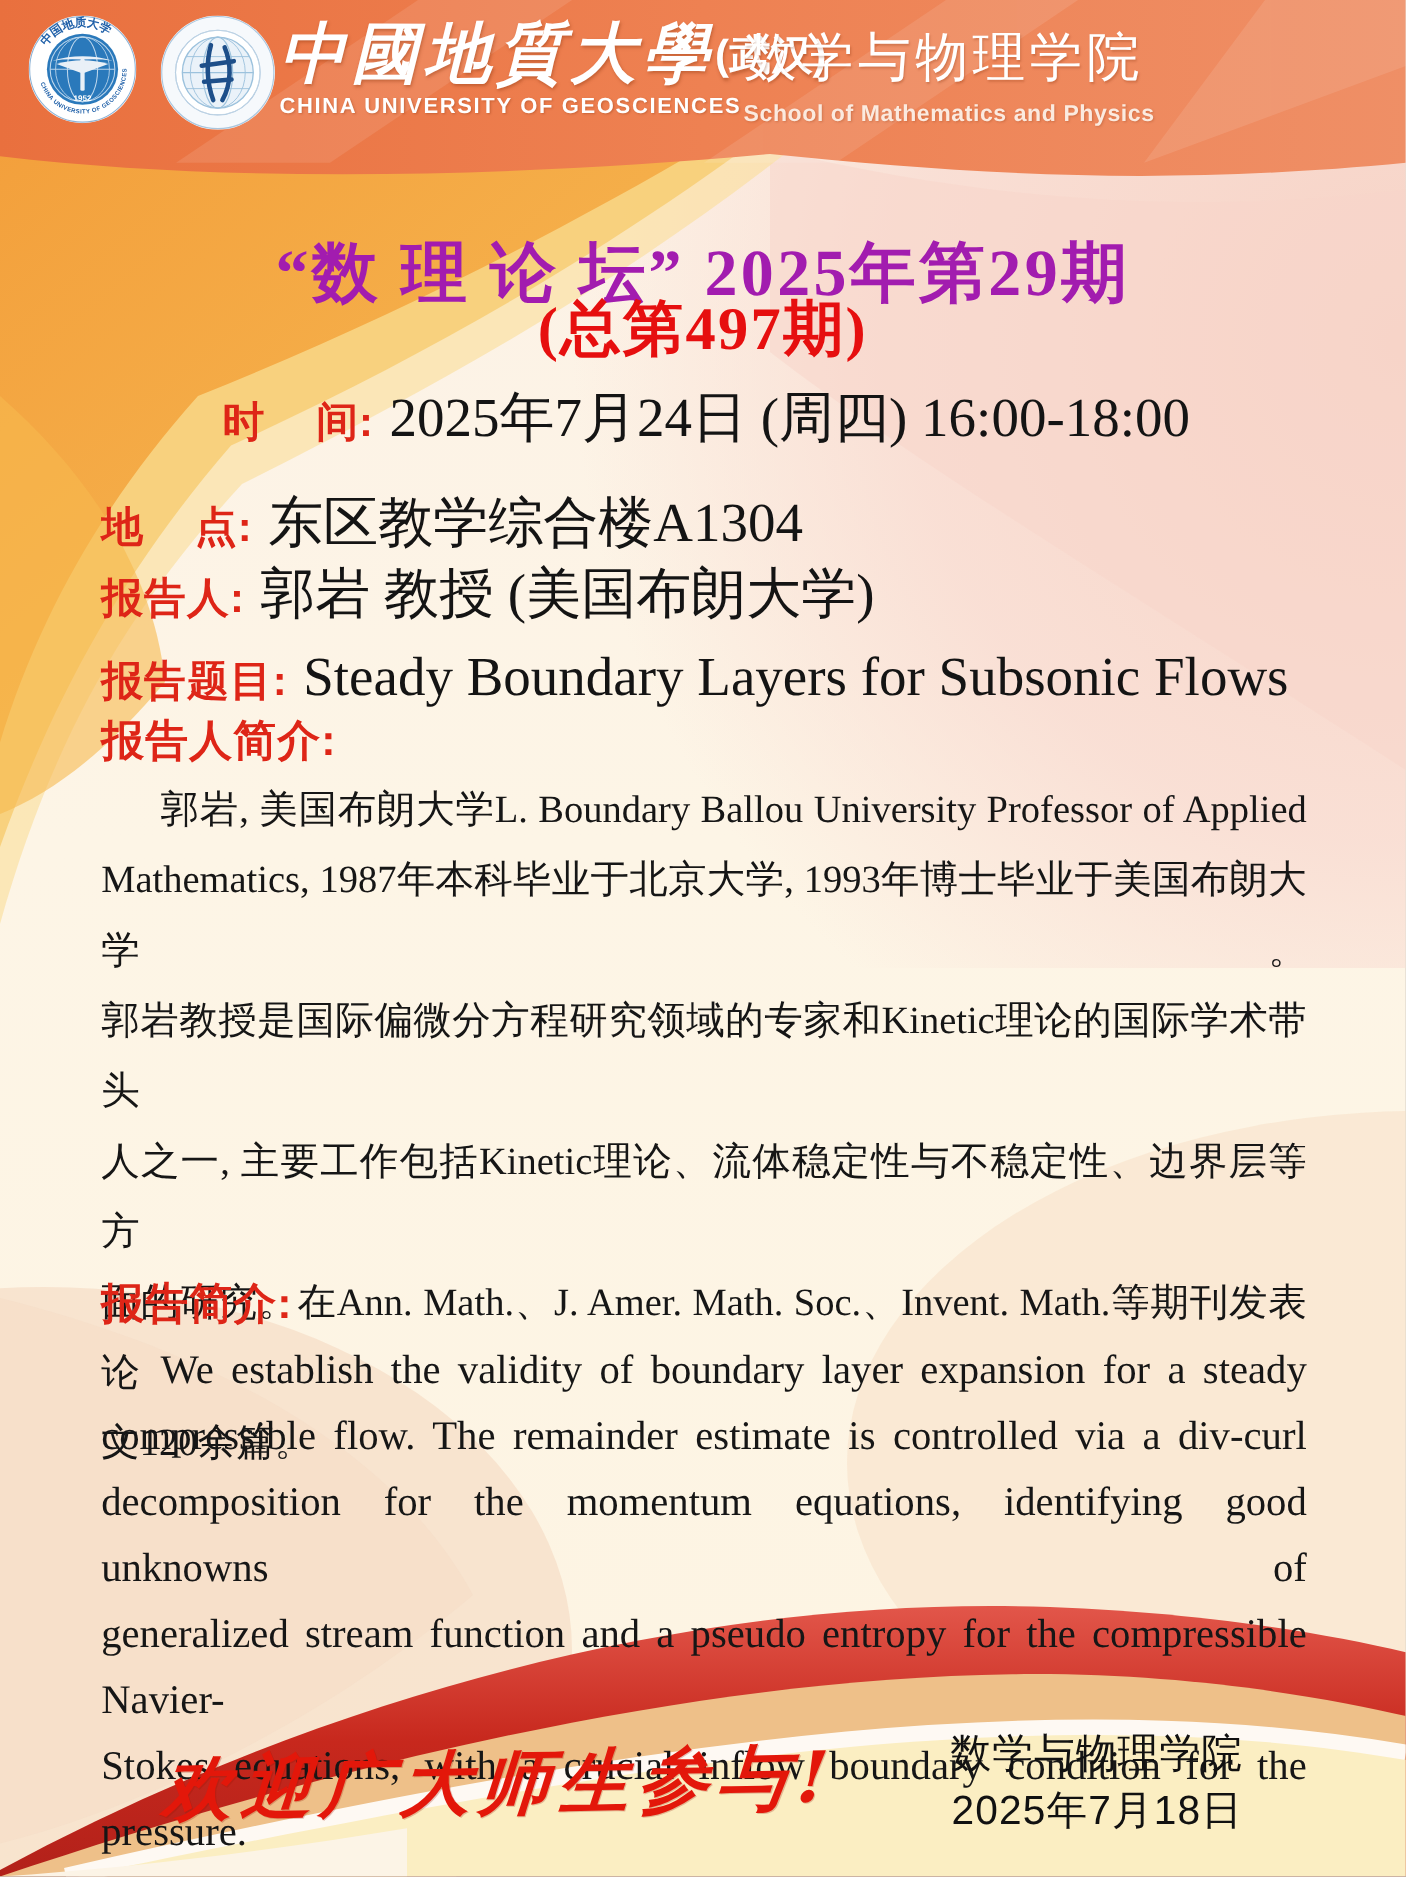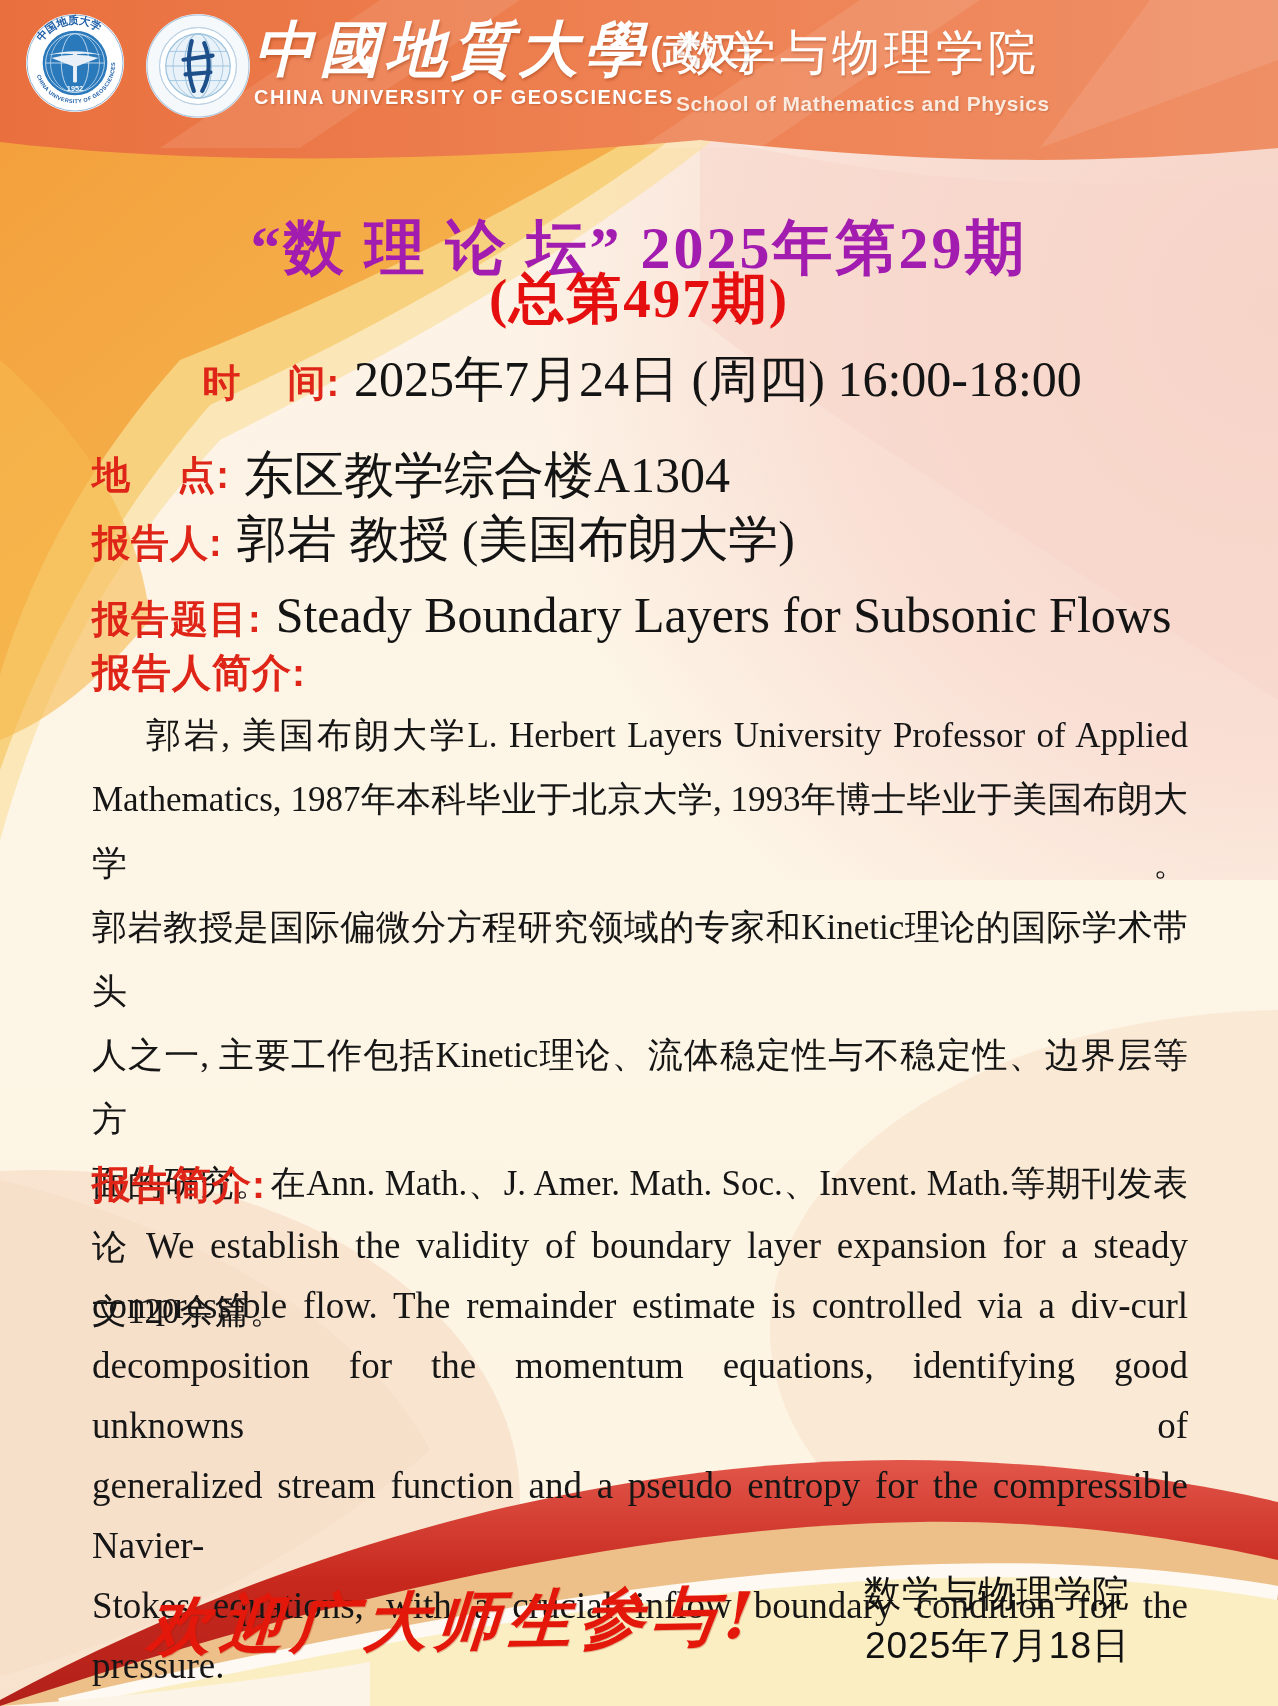--- a/index.html
+++ b/index.html
@@ -62,21 +62,21 @@
   .info-label{
     font-family:"Liberation Sans",sans-serif;font-weight:bold;
     font-size:38px;color:#de2517;white-space:pre;flex:0 0 auto;
     letter-spacing:1px;
   }
   .info-value{
     font-size:50px;color:#141414;margin-left:14px;white-space:nowrap;
     font-family:"Liberation Serif",serif;
   }
   #row-time{top:346px;justify-content:center;}
-  #row-place{top:442px;align-items:center;}
+  #row-place{top:442px;}
   #row-speaker{top:506px;}
   #row-title{top:586px;}
 
   
   .sec-heading{
     left:92px;
     font-family:"Liberation Sans",sans-serif;font-weight:bold;
     font-size:39px;color:#de2517;letter-spacing:1px;
   }
   #bio-heading{top:646px;}
@@ -239,21 +239,21 @@
     <span class="info-label">报告人:</span>
     <span class="info-value">郭岩 教授 (美国布朗大学)</span>
   </div>
   <div id="row-title" class="layer info-row">
     <span class="info-label">报告题目:</span>
     <span class="info-value">Steady Boundary Layers for Subsonic Flows</span>
   </div>
 
   <div id="bio-heading" class="layer sec-heading">报告人简介:</div>
   <div id="bio-para" class="layer para">
-    <div class="jline first">郭岩, 美国布朗大学L. Herbert Layers University Professor of Applied</div>
+    <div class="jline first">郭岩, 美国布朗大学L. Boundary Ballou University Professor of Applied</div>
     <div class="jline">Mathematics, 1987年本科毕业于北京大学, 1993年博士毕业于美国布朗大学。</div>
     <div class="jline">郭岩教授是国际偏微分方程研究领域的专家和Kinetic理论的国际学术带头</div>
     <div class="jline">人之一, 主要工作包括Kinetic理论、流体稳定性与不稳定性、边界层等方</div>
     <div class="jline">面的研究。在Ann. Math.、J. Amer. Math. Soc.、Invent. Math.等期刊发表论</div>
     <div class="jline last">文120余篇。</div>
   </div>
 
   <div id="abs-heading" class="layer sec-heading">报告简介:</div>
   <div id="abs-para" class="layer para">
     <div class="jline first">We establish the validity of boundary layer expansion for a steady</div>

